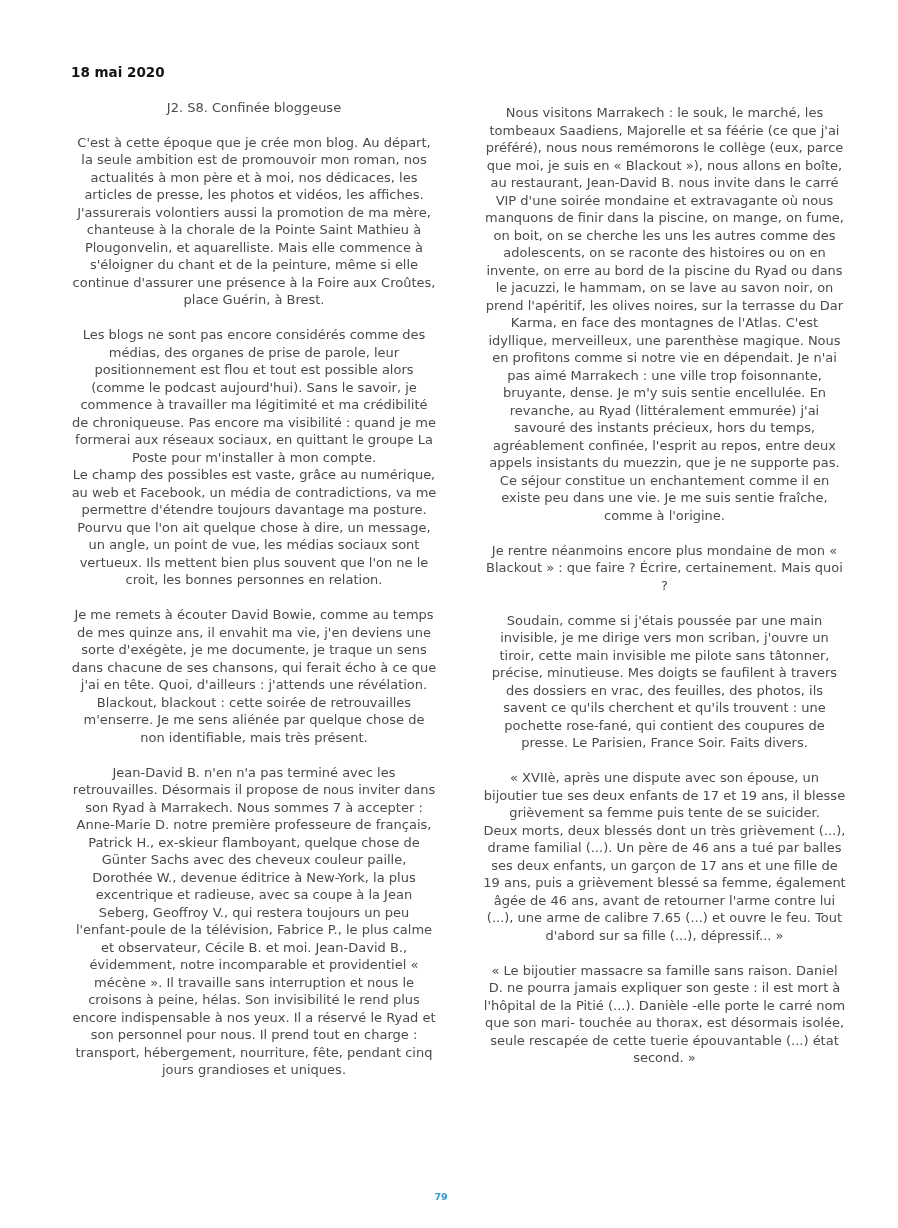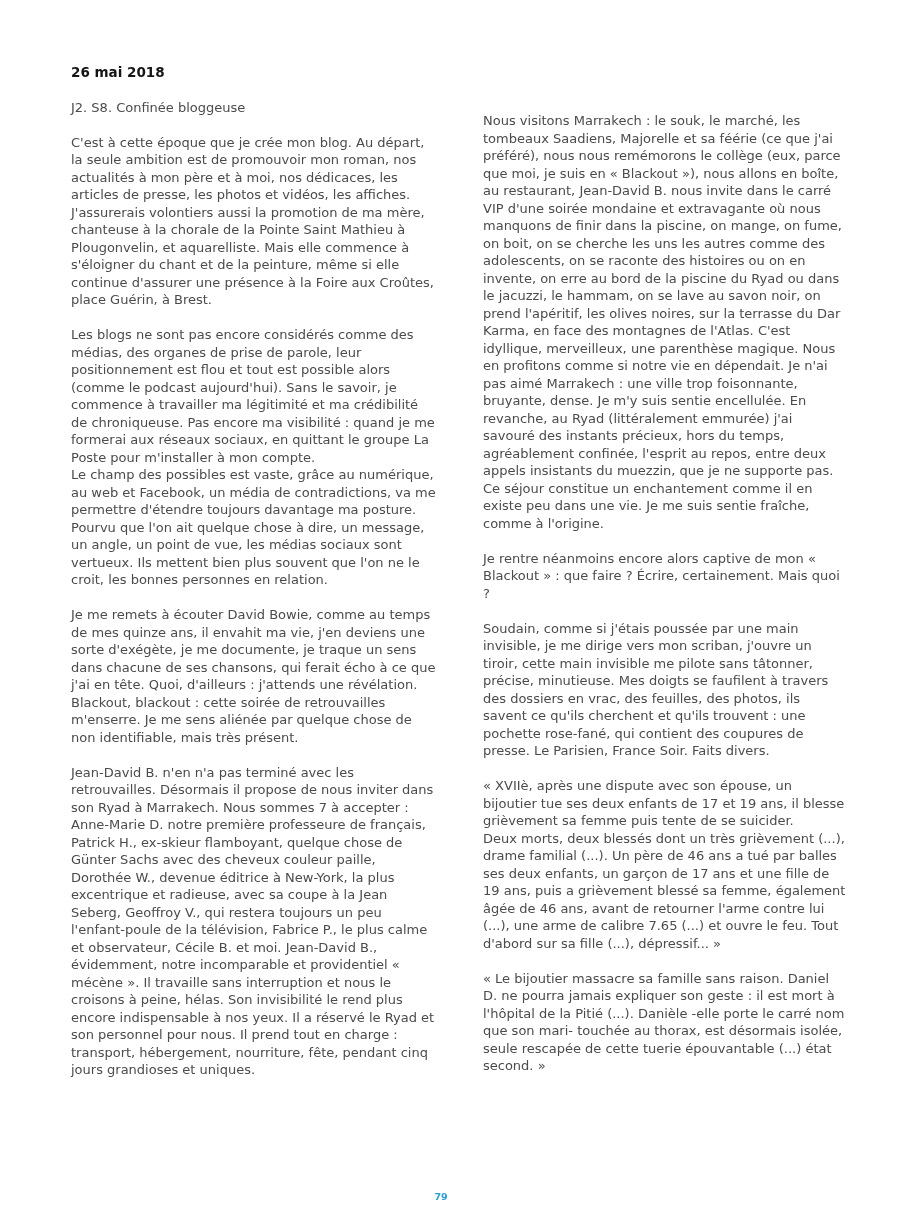--- a/index.html
+++ b/index.html
@@ -21,37 +21,37 @@
     font-size: 13px;
     line-height: 17.5px;
   }
   .col-left {
     left: 71px;
     top: 64px;
     width: 366px;
   }
   .col-right {
     left: 483px;
-    top: 112px;
+    top: 104px;
     width: 363px;
   }
   .date-heading {
     font-weight: bold;
     color: #151515;
     font-size: 13.5px;
     margin: 0 0 17px 0;
   }
   .entry-title {
     margin: 0 0 18px 0;
     color: #4b4b4b;
   }
   .para {
     margin: 0 0 17.5px 0;
     white-space: pre-line;
-    text-align: left;
+    text-align: center;
   }
   .para:last-child {
     margin-bottom: 4px;
   }
   .page-number {
     position: absolute;
     left: 0;
     right: 16px;
     bottom: 26px;
     text-align: center;
@@ -59,33 +59,33 @@
     font-weight: bold;
     color: #2e9fd6;
   }
 </style>
 </head>
 <body>
 
 <div class="page">
 
   <div class="col col-left">
-    <h2 class="date-heading">26 mai 2018</h2>
+    <h2 class="date-heading">18 mai 2020</h2>
     <p class="para entry-title">J2. S8. Confinée bloggeuse</p>
     <p class="para">C'est à cette époque que je crée mon blog. Au départ, la seule ambition est de promouvoir mon roman, nos actualités à mon père et à moi, nos dédicaces, les articles de presse, les photos et vidéos, les affiches. J'assurerais volontiers aussi la promotion de ma mère, chanteuse à la chorale de la Pointe Saint Mathieu à Plougonvelin, et aquarelliste. Mais elle commence à s'éloigner du chant et de la peinture, même si elle continue d'assurer une présence à la Foire aux Croûtes, place Guérin, à Brest.</p>
     <p class="para">Les blogs ne sont pas encore considérés comme des médias, des organes de prise de parole, leur positionnement est flou et tout est possible alors (comme le podcast aujourd'hui). Sans le savoir, je commence à travailler ma légitimité et ma crédibilité de chroniqueuse. Pas encore ma visibilité : quand je me formerai aux réseaux sociaux, en quittant le groupe La Poste pour m'installer à mon compte.
 Le champ des possibles est vaste, grâce au numérique, au web et Facebook, un média de contradictions, va me permettre d'étendre toujours davantage ma posture. Pourvu que l'on ait quelque chose à dire, un message, un angle, un point de vue, les médias sociaux sont vertueux. Ils mettent bien plus souvent que l'on ne le croit, les bonnes personnes en relation.</p>
     <p class="para">Je me remets à écouter David Bowie, comme au temps de mes quinze ans, il envahit ma vie, j'en deviens une sorte d'exégète, je me documente, je traque un sens dans chacune de ses chansons, qui ferait écho à ce que j'ai en tête. Quoi, d'ailleurs : j'attends une révélation. Blackout, blackout : cette soirée de retrouvailles m'enserre. Je me sens aliénée par quelque chose de non identifiable, mais très présent.</p>
     <p class="para">Jean-David B. n'en n'a pas terminé avec les retrouvailles. Désormais il propose de nous inviter dans son Ryad à Marrakech. Nous sommes 7 à accepter : Anne-Marie D. notre première professeure de français, Patrick H., ex-skieur flamboyant, quelque chose de Günter Sachs avec des cheveux couleur paille, Dorothée W., devenue éditrice à New-York, la plus excentrique et radieuse, avec sa coupe à la Jean Seberg, Geoffroy V., qui restera toujours un peu l'enfant-poule de la télévision, Fabrice P., le plus calme et observateur, Cécile B. et moi. Jean-David B., évidemment, notre incomparable et providentiel « mécène ». Il travaille sans interruption et nous le croisons à peine, hélas. Son invisibilité le rend plus encore indispensable à nos yeux. Il a réservé le Ryad et son personnel pour nous. Il prend tout en charge : transport, hébergement, nourriture, fête, pendant cinq jours grandioses et uniques.</p>
   </div>
 
   <div class="col col-right">
     <p class="para">Nous visitons Marrakech : le souk, le marché, les tombeaux Saadiens, Majorelle et sa féérie (ce que j'ai préféré), nous nous remémorons le collège (eux, parce que moi, je suis en « Blackout »), nous allons en boîte, au restaurant, Jean-David B. nous invite dans le carré VIP d'une soirée mondaine et extravagante où nous manquons de finir dans la piscine, on mange, on fume, on boit, on se cherche les uns les autres comme des adolescents, on se raconte des histoires ou on en invente, on erre au bord de la piscine du Ryad ou dans le jacuzzi, le hammam, on se lave au savon noir, on prend l'apéritif, les olives noires, sur la terrasse du Dar Karma, en face des montagnes de l'Atlas. C'est idyllique, merveilleux, une parenthèse magique. Nous en profitons comme si notre vie en dépendait. Je n'ai pas aimé Marrakech : une ville trop foisonnante, bruyante, dense. Je m'y suis sentie encellulée. En revanche, au Ryad (littéralement emmurée) j'ai savouré des instants précieux, hors du temps, agréablement confinée, l'esprit au repos, entre deux appels insistants du muezzin, que je ne supporte pas.
 Ce séjour constitue un enchantement comme il en existe peu dans une vie. Je me suis sentie fraîche, comme à l'origine.</p>
-    <p class="para">Je rentre néanmoins encore alors captive de mon « Blackout » : que faire ? Écrire, certainement. Mais quoi ?</p>
+    <p class="para">Je rentre néanmoins encore plus mondaine de mon « Blackout » : que faire ? Écrire, certainement. Mais quoi ?</p>
     <p class="para">Soudain, comme si j'étais poussée par une main invisible, je me dirige vers mon scriban, j'ouvre un tiroir, cette main invisible me pilote sans tâtonner, précise, minutieuse. Mes doigts se faufilent à travers des dossiers en vrac, des feuilles, des photos, ils savent ce qu'ils cherchent et qu'ils trouvent : une pochette rose-fané, qui contient des coupures de presse. Le Parisien, France Soir. Faits divers.</p>
     <p class="para">« XVIIè, après une dispute avec son épouse, un bijoutier tue ses deux enfants de 17 et 19 ans, il blesse grièvement sa femme puis tente de se suicider.
 Deux morts, deux blessés dont un très grièvement (...), drame familial (...). Un père de 46 ans a tué par balles ses deux enfants, un garçon de 17 ans et une fille de 19 ans, puis a grièvement blessé sa femme, également âgée de 46 ans, avant de retourner l'arme contre lui (...), une arme de calibre 7.65 (...) et ouvre le feu. Tout d'abord sur sa fille (...), dépressif... »</p>
     <p class="para">« Le bijoutier massacre sa famille sans raison. Daniel D. ne pourra jamais expliquer son geste : il est mort à l'hôpital de la Pitié (...). Danièle -elle porte le carré nom que son mari- touchée au thorax, est désormais isolée, seule rescapée de cette tuerie épouvantable (...) état second. »</p>
   </div>
 
   <div class="page-number">79</div>
 
 </div>
 

